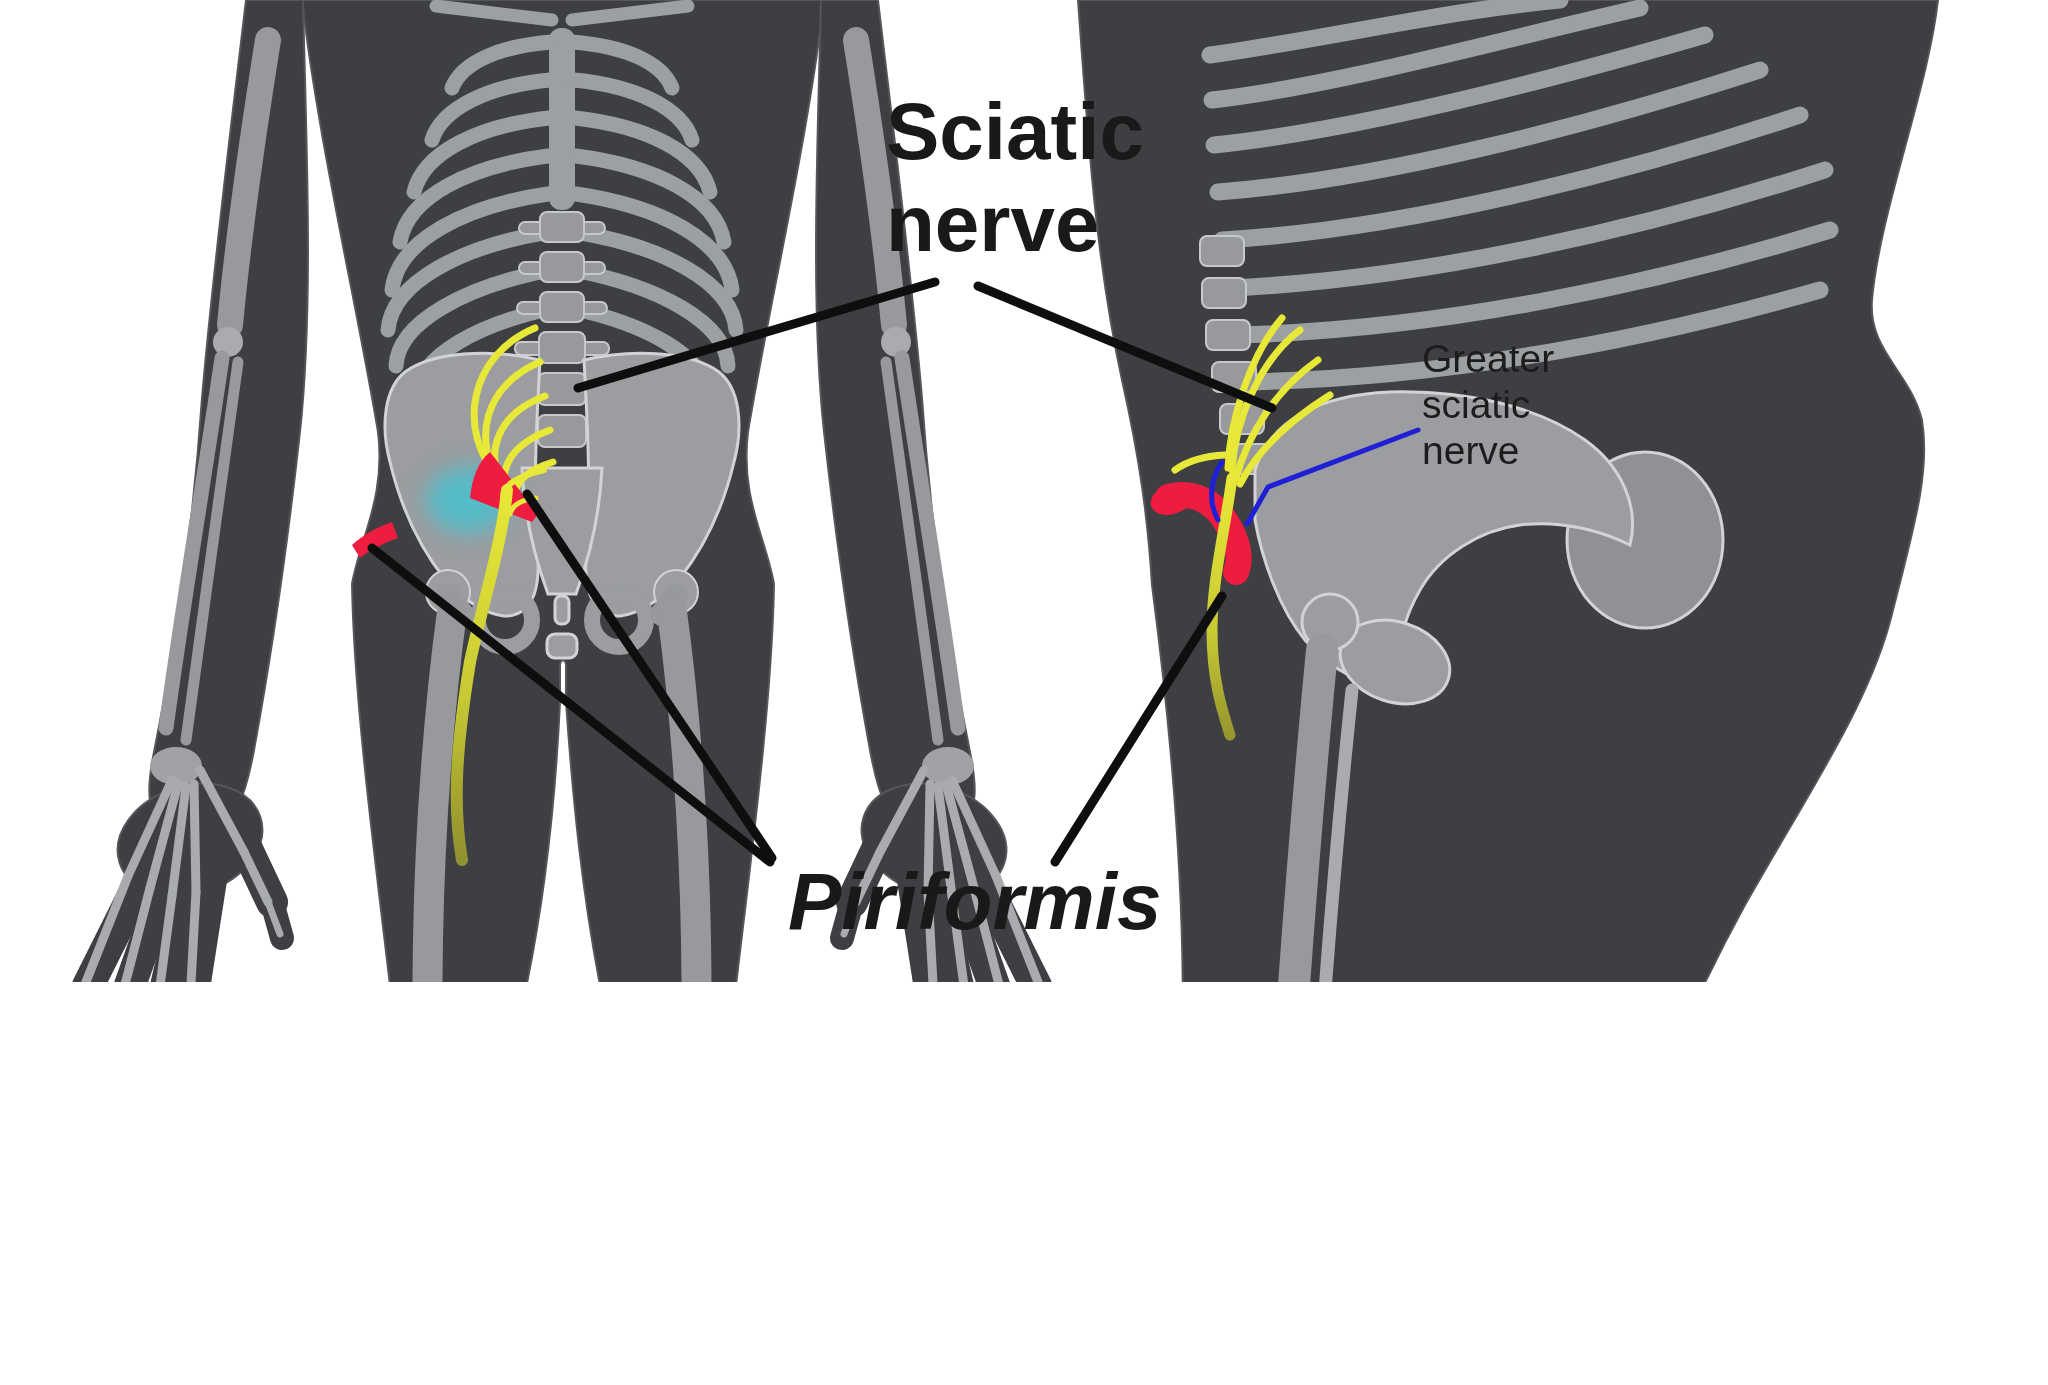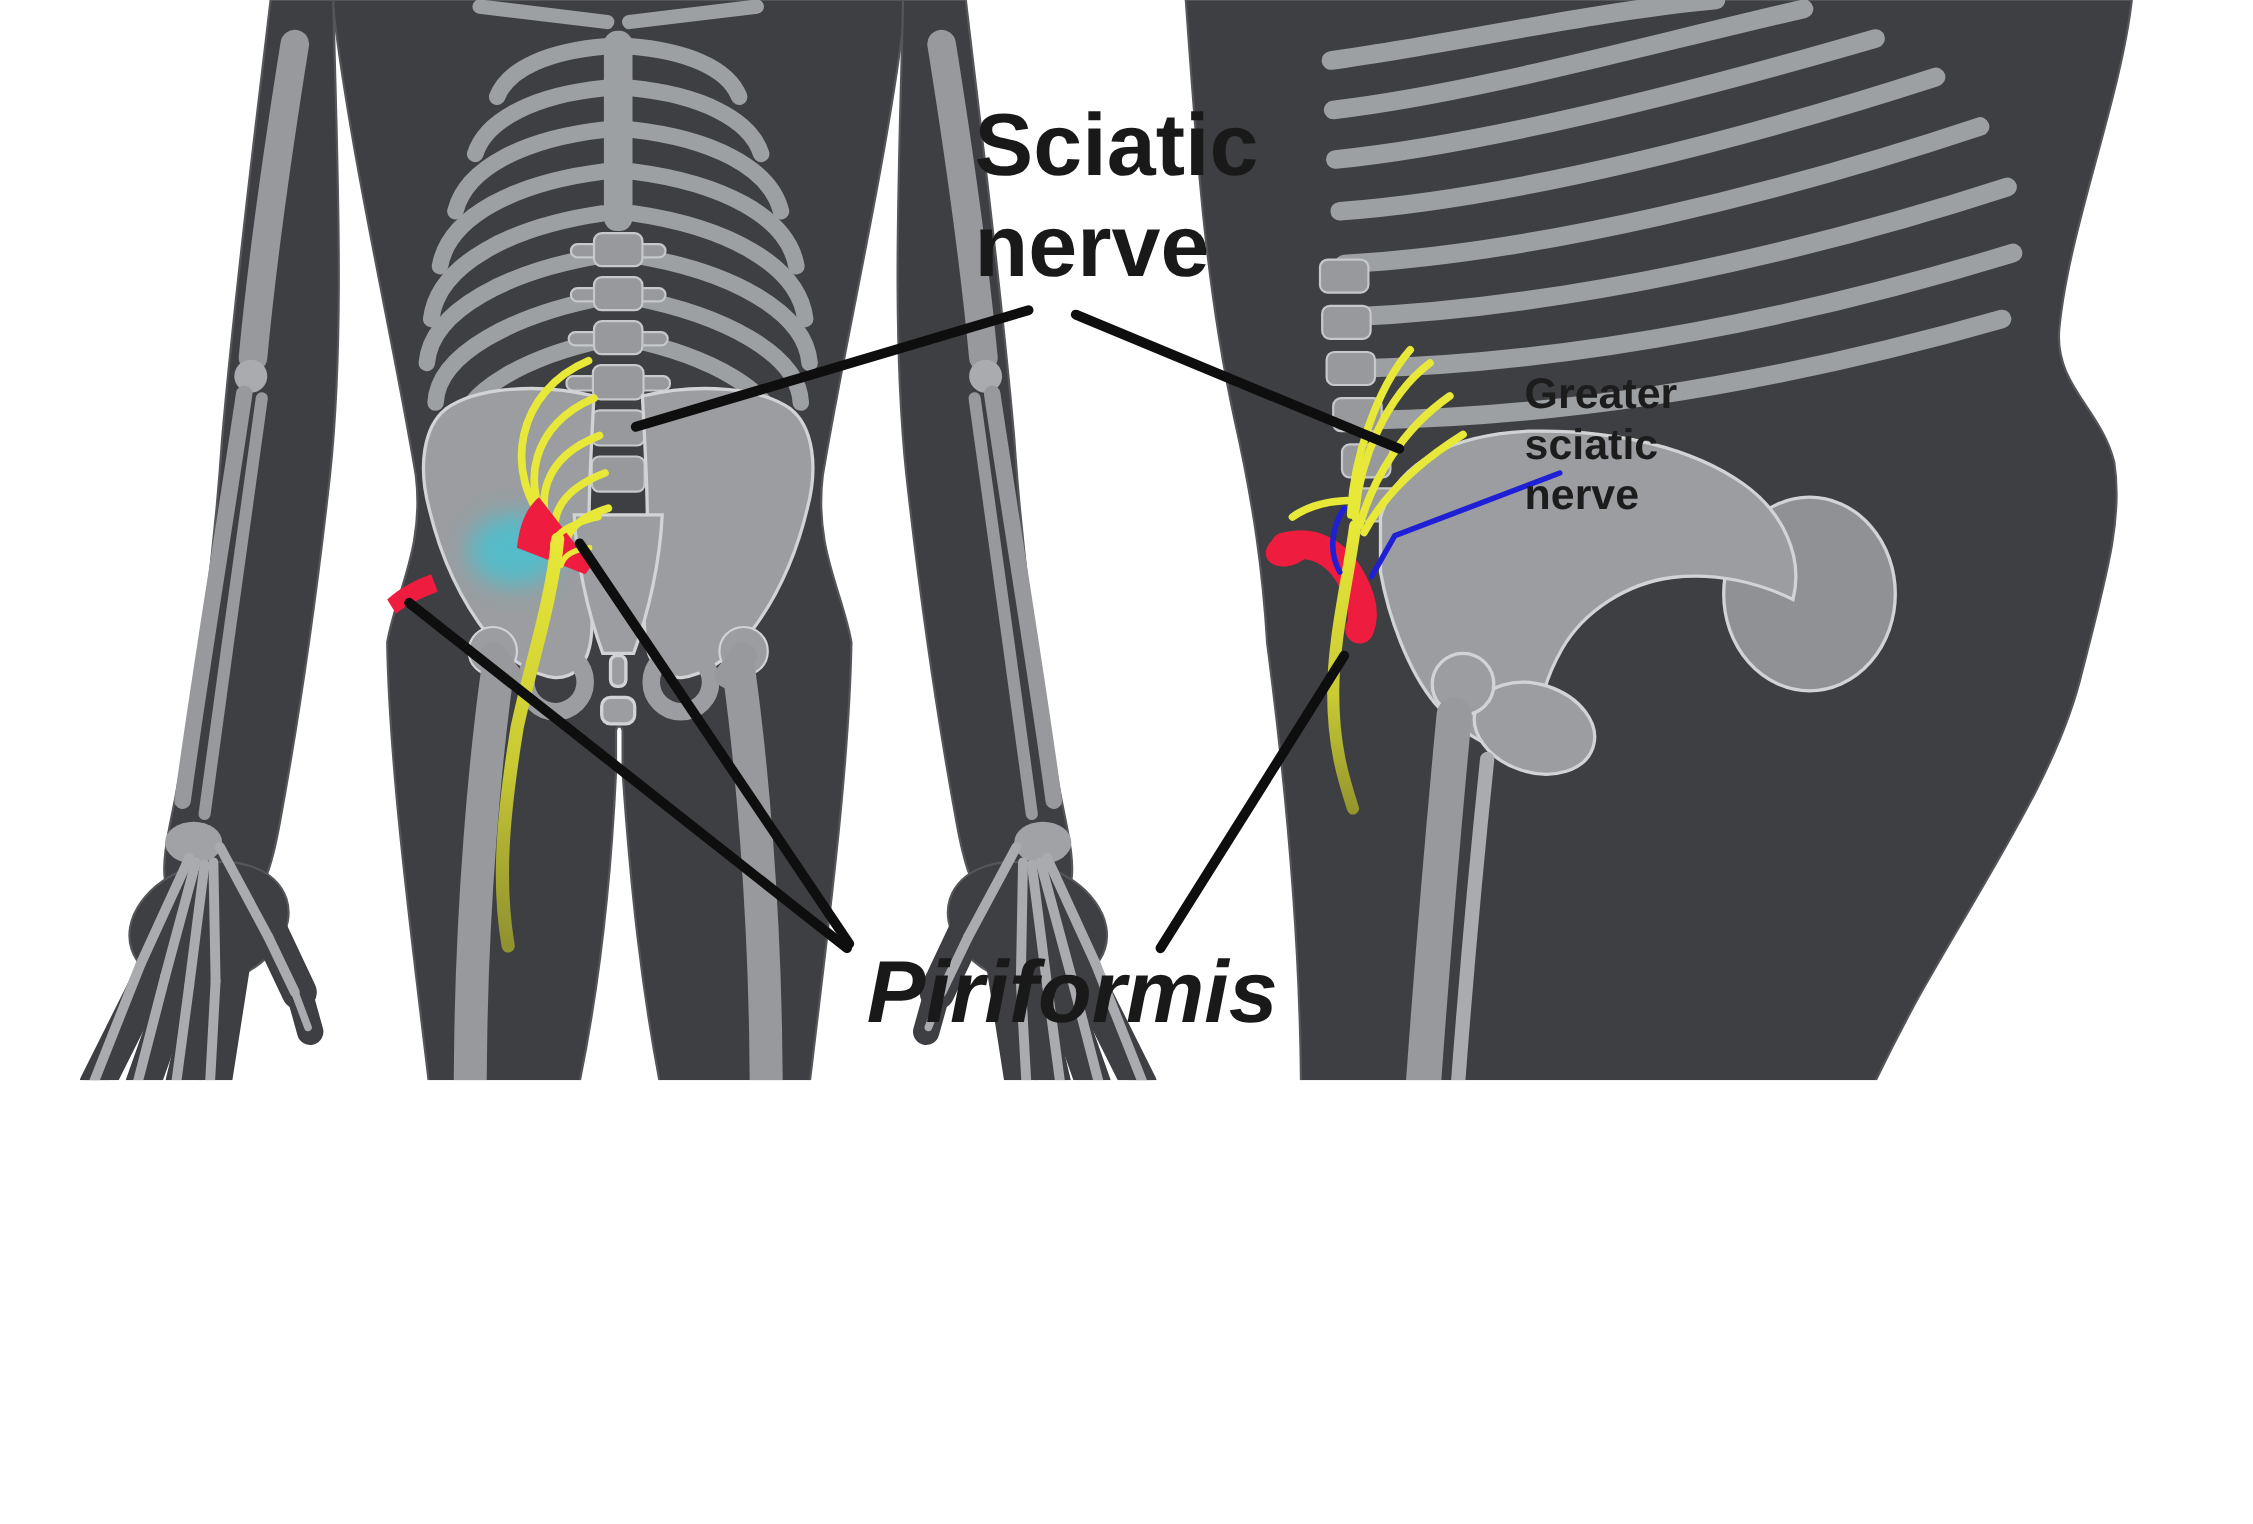--- a/index.html
+++ b/index.html
@@ -16,22 +16,22 @@
     position:absolute;
     font-weight:600;
     font-size:80px;
     line-height:1.15;
     color:#191919;
     white-space:nowrap;
   }
   .label-big span{display:block;}
   .label-small{
     position:absolute;
-    left:1386px;top:336px;
-    font-weight:700;
+    left:1422px;top:336px;
+    font-weight:400;
     font-size:39px;
     line-height:1.18;
     color:#1c1c1c;
     white-space:nowrap;
   }
   .label-small span{display:block;}
   #label-sciatic{left:886px;top:86px;}
   #label-piriformis{left:788px;top:856px;font-style:italic;}
 </style>
 </head>

